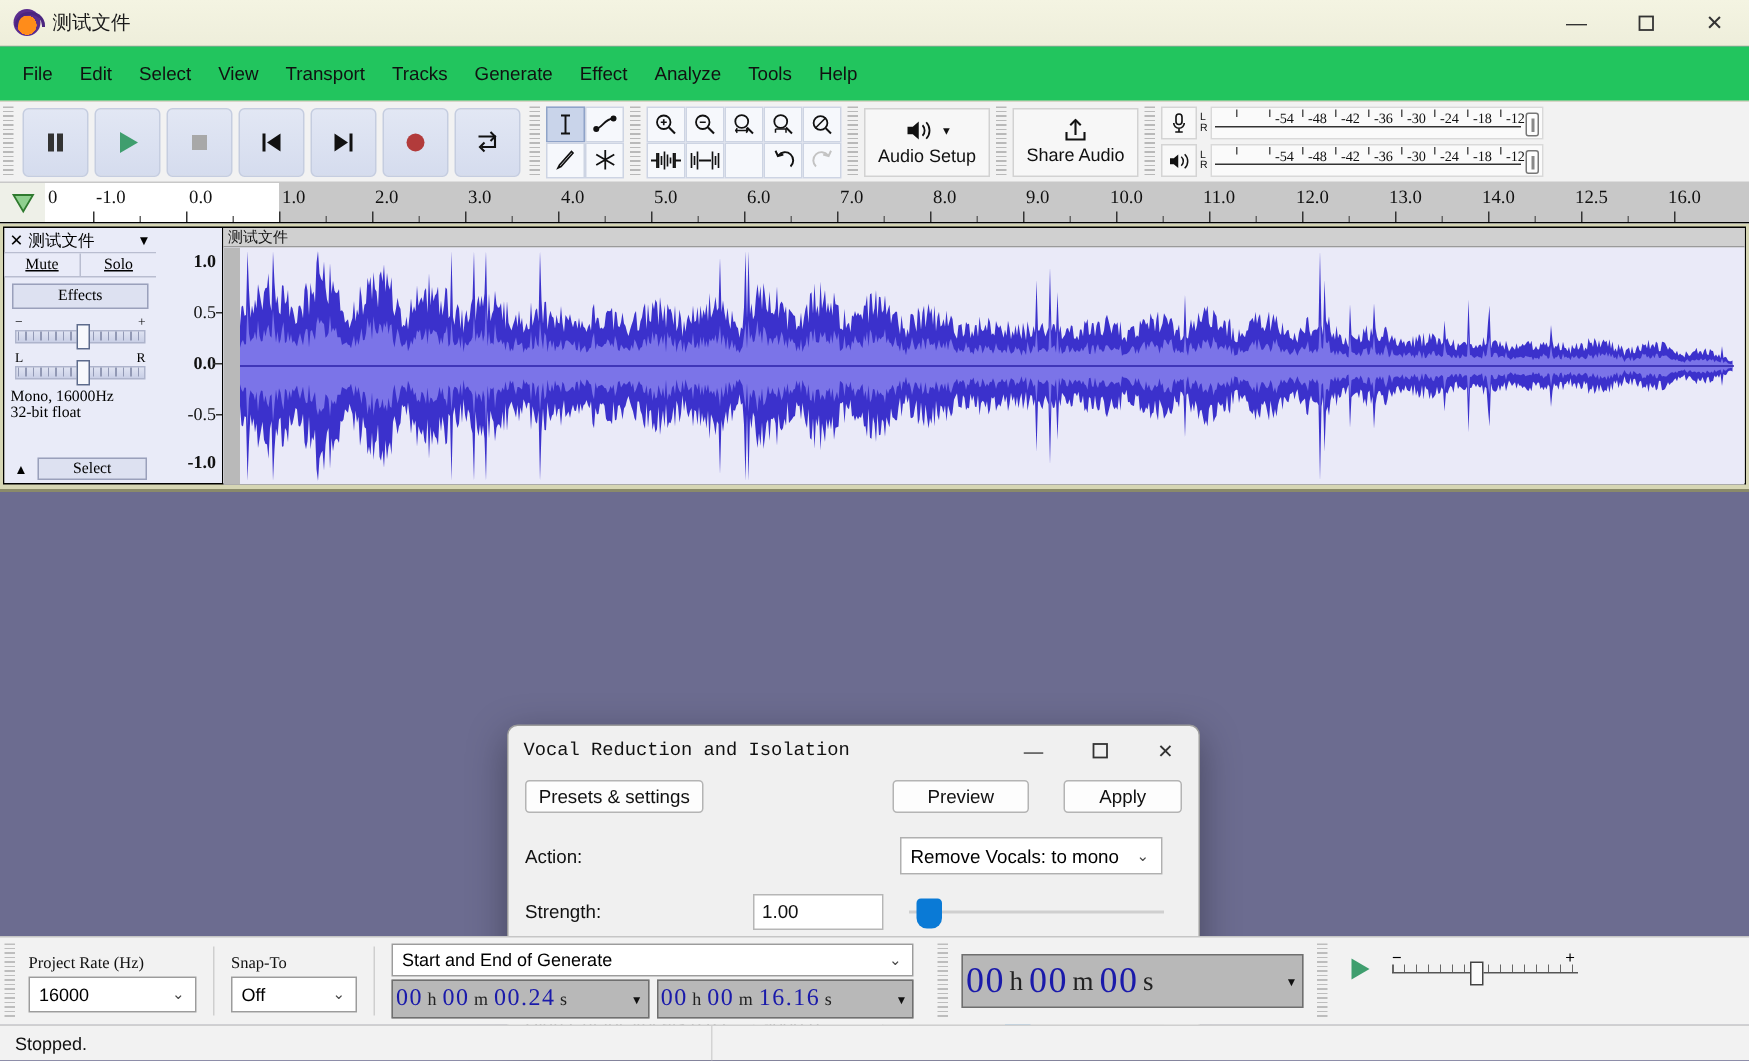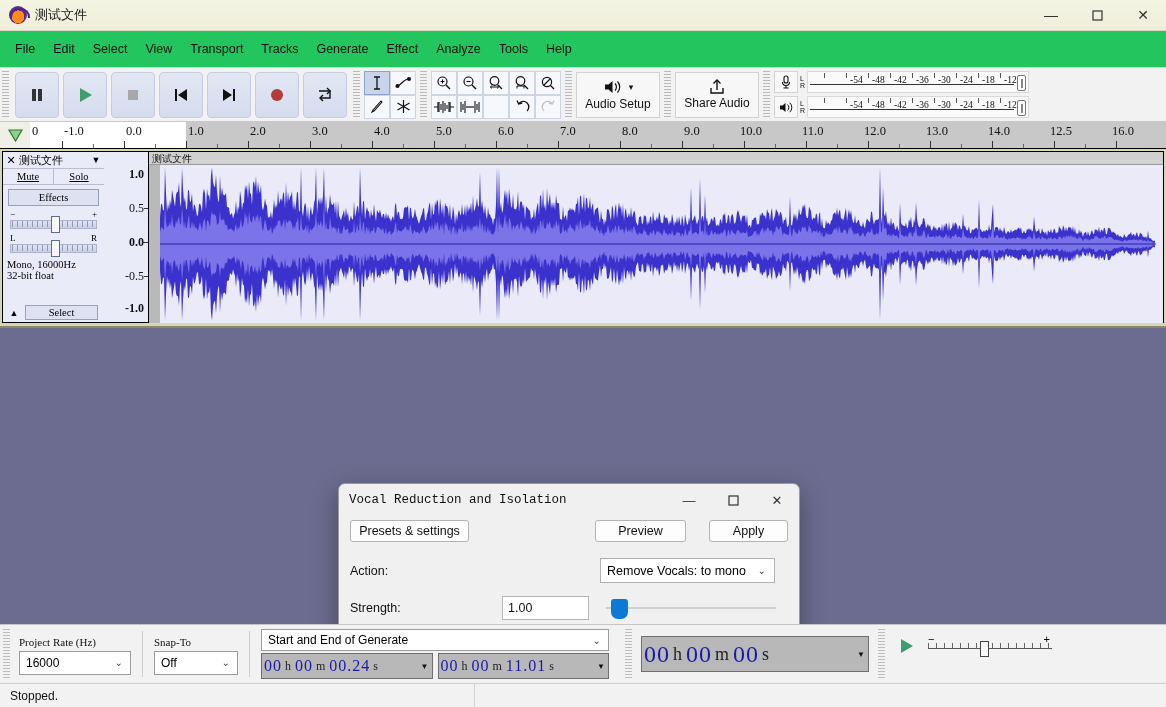--- a/index.html
+++ b/index.html
@@ -657,21 +657,21 @@
         <span class="u">m</span>
         <span>00.24</span>
         <span class="u">s</span>
         <span class="dn">▼</span>
       </div>
       <div class="ntime" style="width:172px;">
         <span>00</span>
         <span class="u">h</span>
         <span>00</span>
         <span class="u">m</span>
-        <span>11.01</span>
+        <span>16.16</span>
         <span class="u">s</span>
         <span class="dn">▼</span>
       </div>
     </div>
   </div>
 
   <div class="vgrip" style="margin-left:10px;"></div>
 
   <div class="bcell" style="width:240px;justify-content:center;">
     <div class="ntime" style="margin:0 6px;height:36px;font-size:24px;width:228px;">

